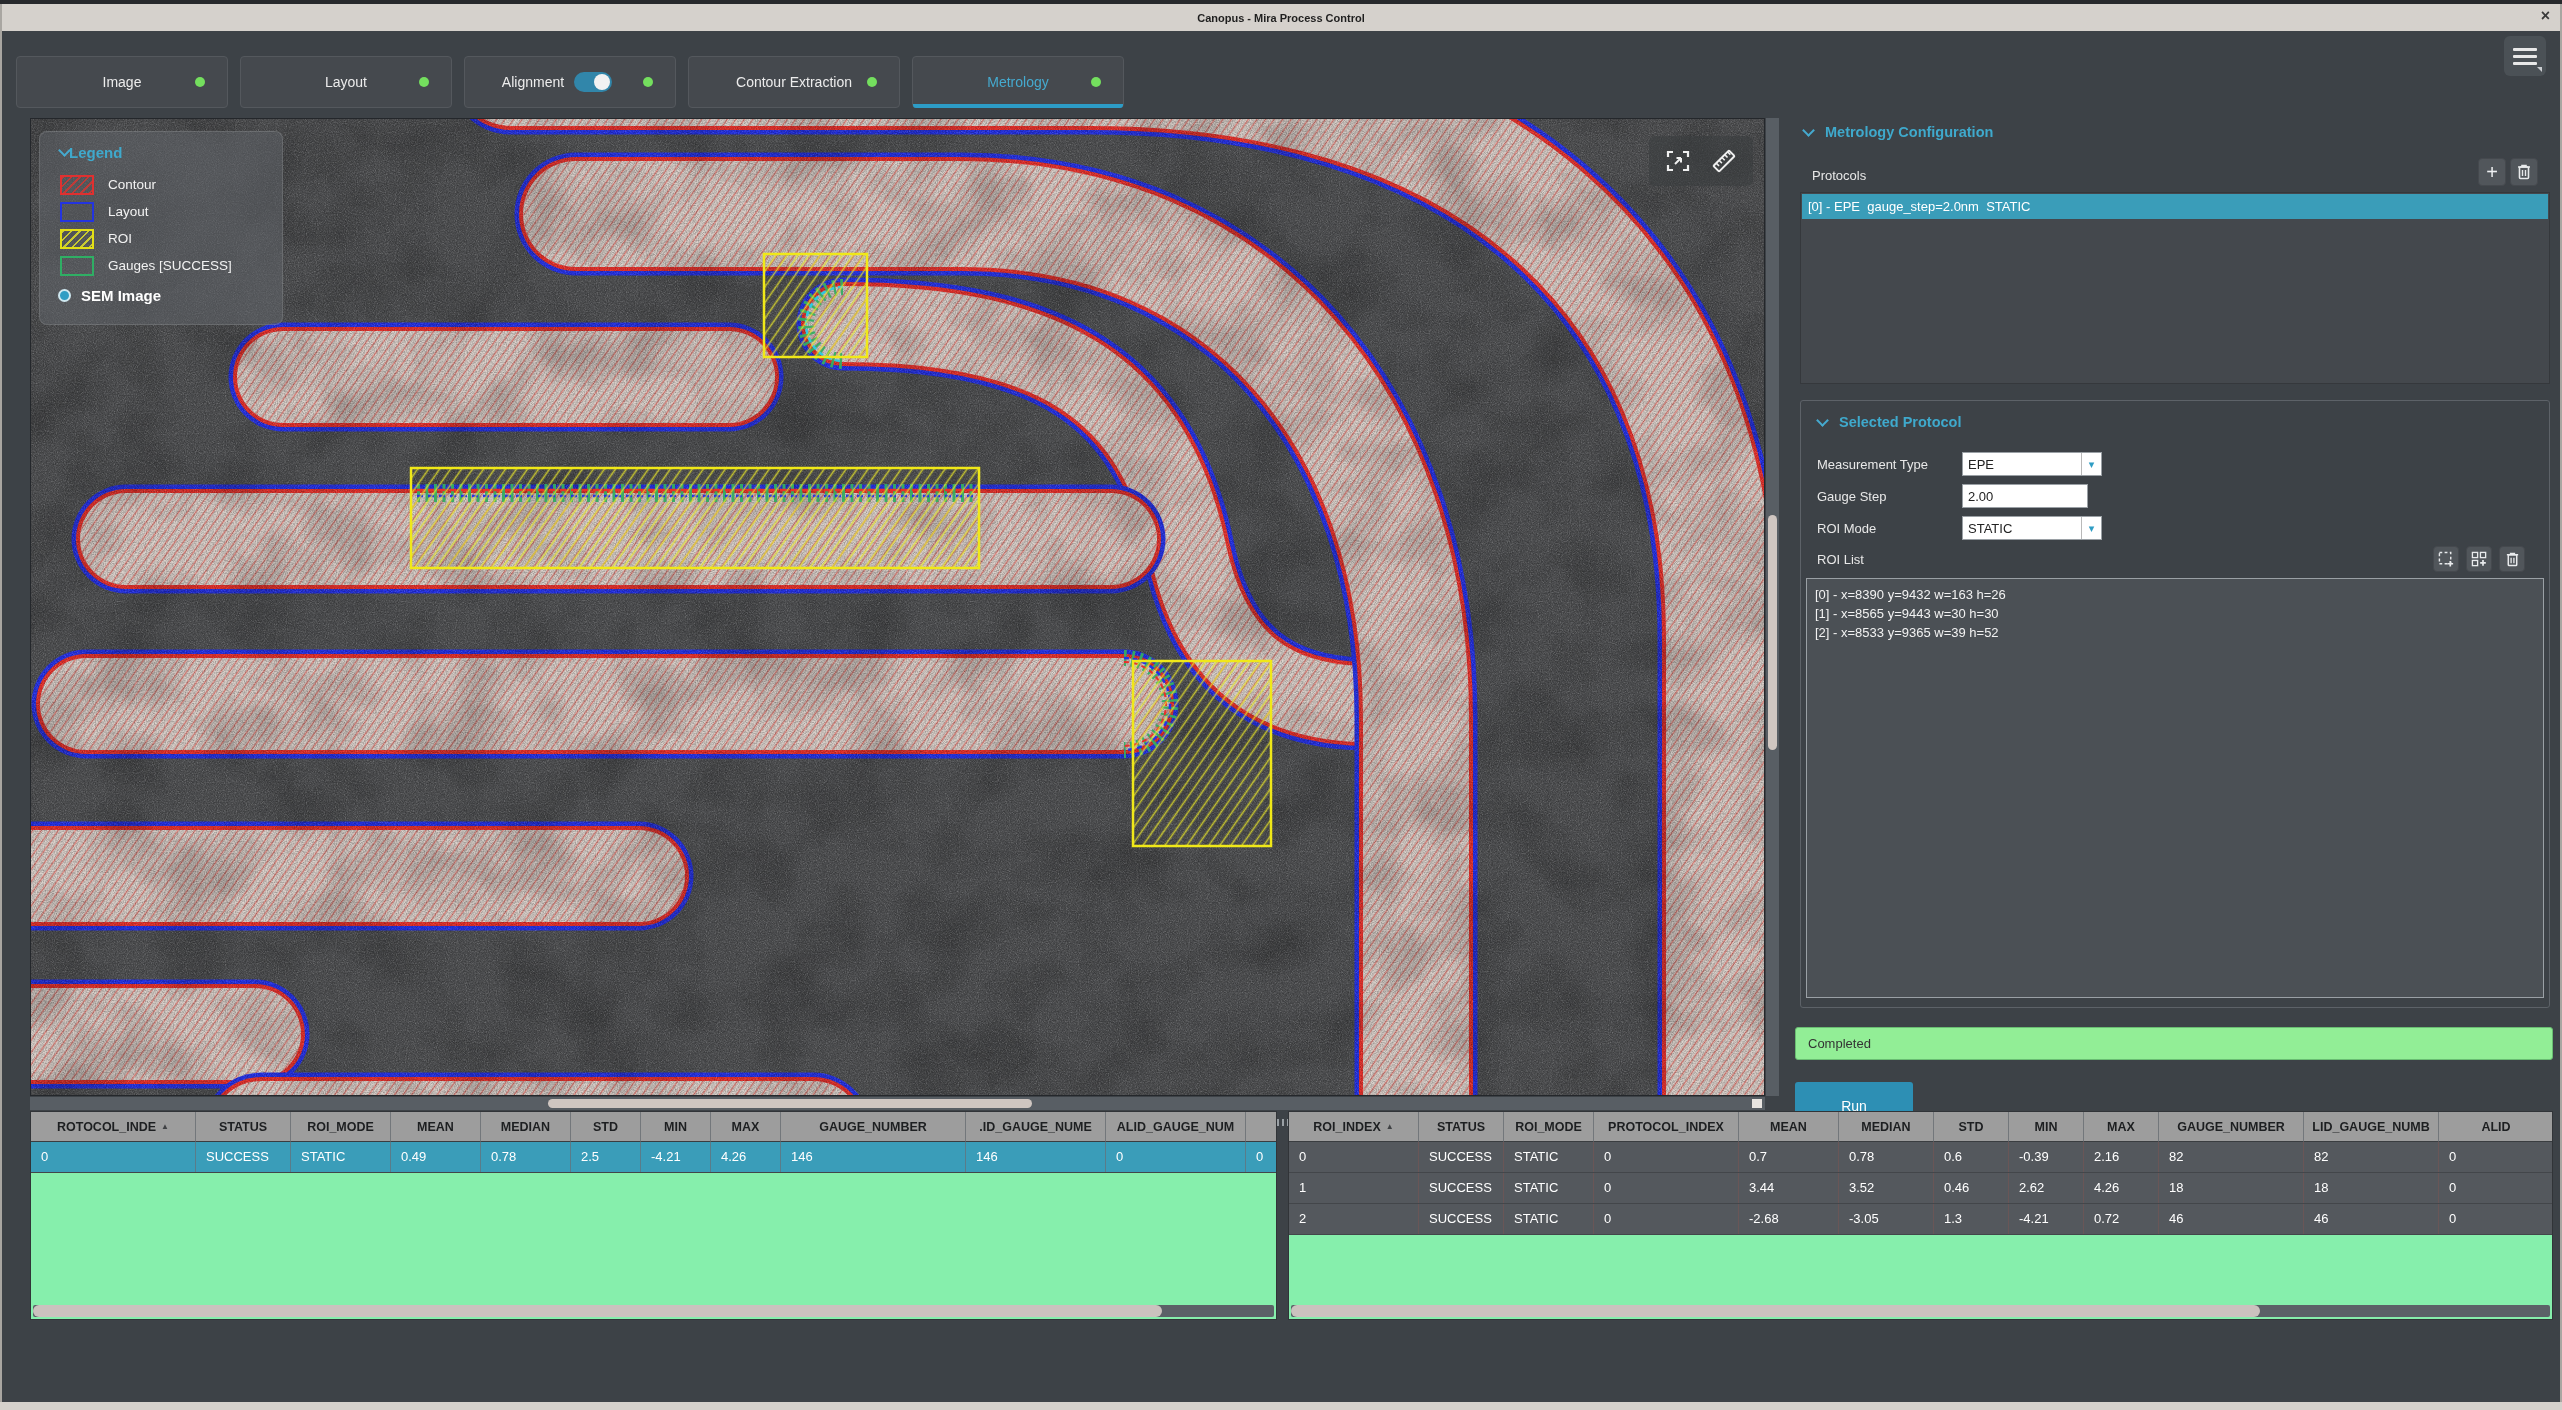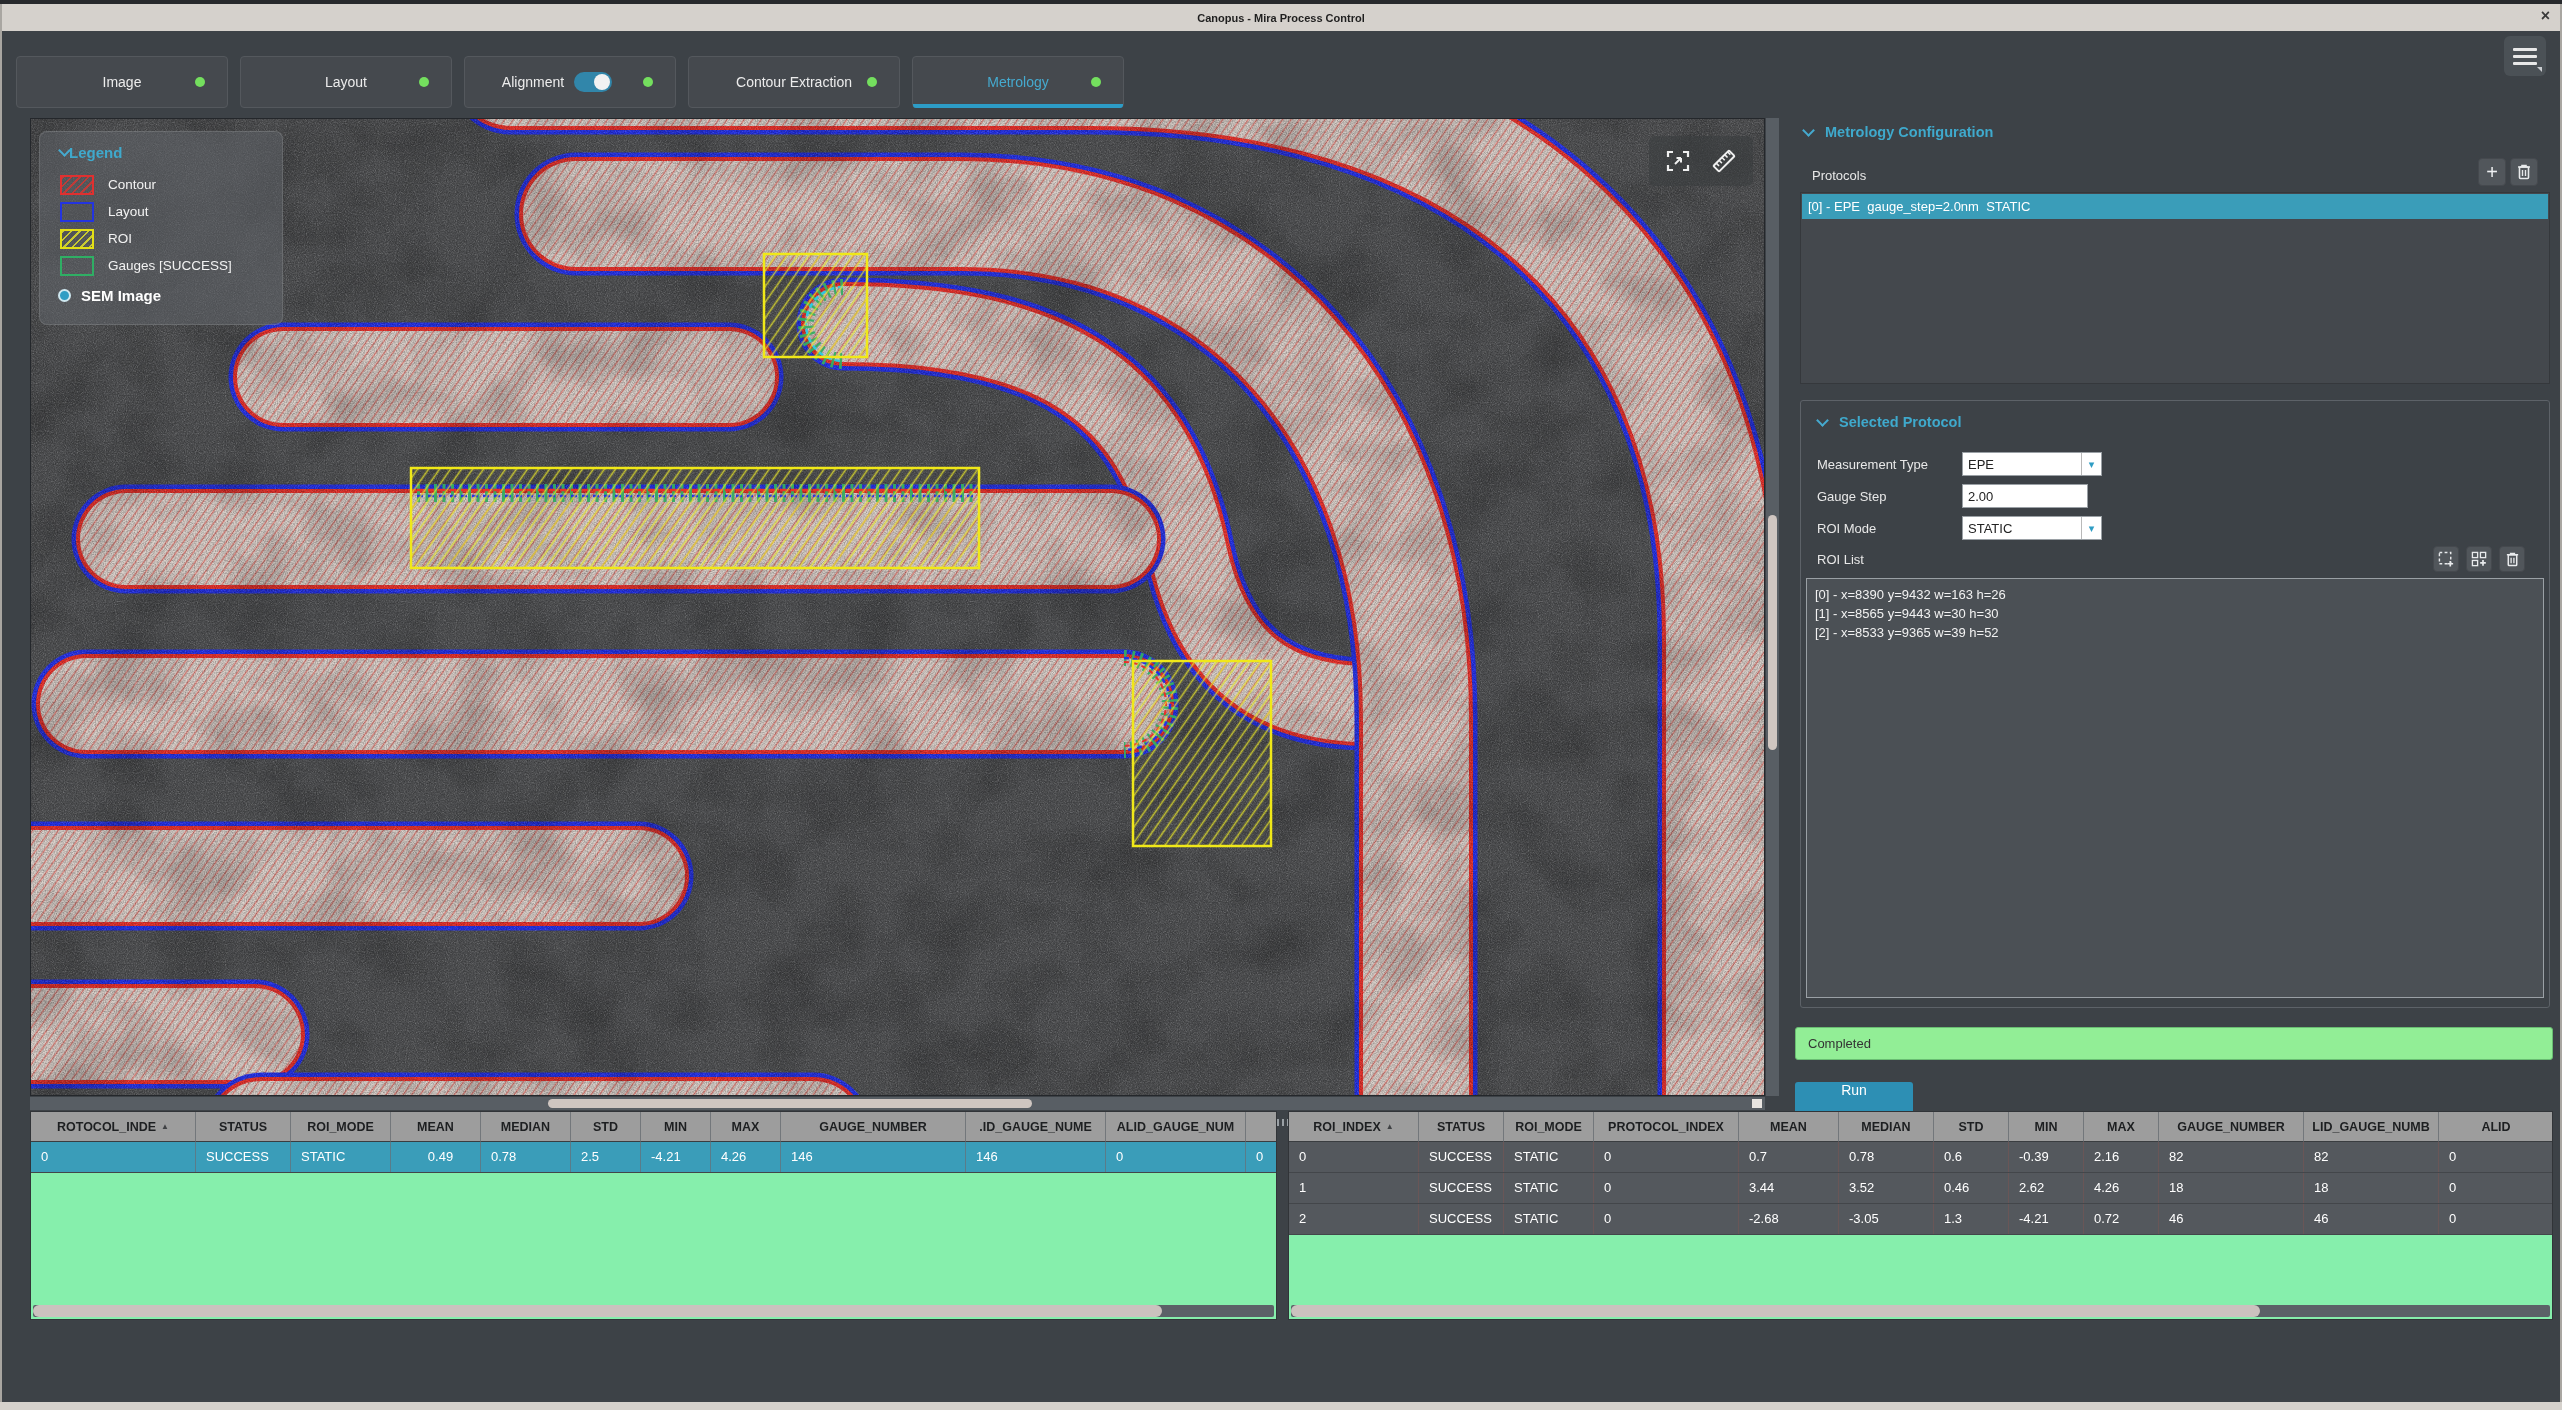--- a/index.html
+++ b/index.html
@@ -74,21 +74,21 @@
                     justify-content:center;color:#2f9dc4;font-size:11px;cursor:pointer;}
   input.field-input{position:absolute;left:1962px;width:126px;height:24px;background:#fff;border:1px solid #9aa0a5;
          font-size:13px;color:#222;padding-left:5px;font-family:inherit;}
   .roi-listbox{position:absolute;left:1806px;top:578px;width:738px;height:420px;background:#4b5055;
                border:1px solid #9aa0a5;padding:6px 8px;}
   .roi-item{font-size:13px;color:#f2f2f2;line-height:19px;white-space:pre;cursor:pointer;}
   .status-bar{position:absolute;left:1795px;top:1027px;width:758px;height:33px;background:#92ee96;
               border:1px solid #69bd72;border-radius:3px;display:flex;align-items:center;padding-left:12px;
               font-size:13px;color:#333;}
   .run-btn{position:absolute;left:1795px;top:1082px;width:118px;height:32px;background:#2d8fb4;border-radius:3px;
-           display:flex;align-items:flex-start;justify-content:center;font-size:14px;color:#fff;cursor:pointer;}
+           display:flex;align-items:flex-end;justify-content:center;font-size:14px;color:#fff;cursor:pointer;}
   
   .splitter-grip{position:absolute;left:1262px;top:1119px;width:38px;height:7px;
                  background:repeating-linear-gradient(90deg,#9aa0a5 0 2px,transparent 2px 5px);}
   .rtable{position:absolute;top:1111px;background:#86efac;border:1px solid #313438;overflow:hidden;}
   .thead{display:flex;}
   .th{height:30px;background:#9d9d9d;border-right:1px solid #73777b;border-bottom:1px solid #3a3d40;
       display:flex;align-items:center;justify-content:center;gap:5px;font-size:12.5px;font-weight:bold;
       color:#1d1f21;overflow:hidden;white-space:nowrap;flex-shrink:0;cursor:pointer;}
   .th .sort{font-size:8px;color:#3f4144;}
   .trow{display:flex;background:#54585d;border-bottom:1px solid #43464a;cursor:pointer;}
@@ -407,21 +407,21 @@
         </div>
         <div class="th" style="width: 140px;">
           <span>ALID_GAUGE_NUM</span>
         </div>
         <div class="th" style="width: 82px;"></div>
       </div>
       <div class="trow sel">
         <div class="td" style="width: 165px;">0</div>
         <div class="td" style="width: 95px;">SUCCESS</div>
         <div class="td" style="width: 100px;">STATIC</div>
-        <div class="td" style="width: 90px; text-align: center;">0.49</div>
+        <div class="td" style="width: 90px;">0.49</div>
         <div class="td" style="width: 90px;">0.78</div>
         <div class="td" style="width: 70px;">2.5</div>
         <div class="td" style="width: 70px;">-4.21</div>
         <div class="td" style="width: 70px;">4.26</div>
         <div class="td" style="width: 185px;">146</div>
         <div class="td" style="width: 140px;">146</div>
         <div class="td" style="width: 140px;">0</div>
         <div class="td" style="width: 82px;">0</div>
       </div>
       <div class="tbl-scroll">

